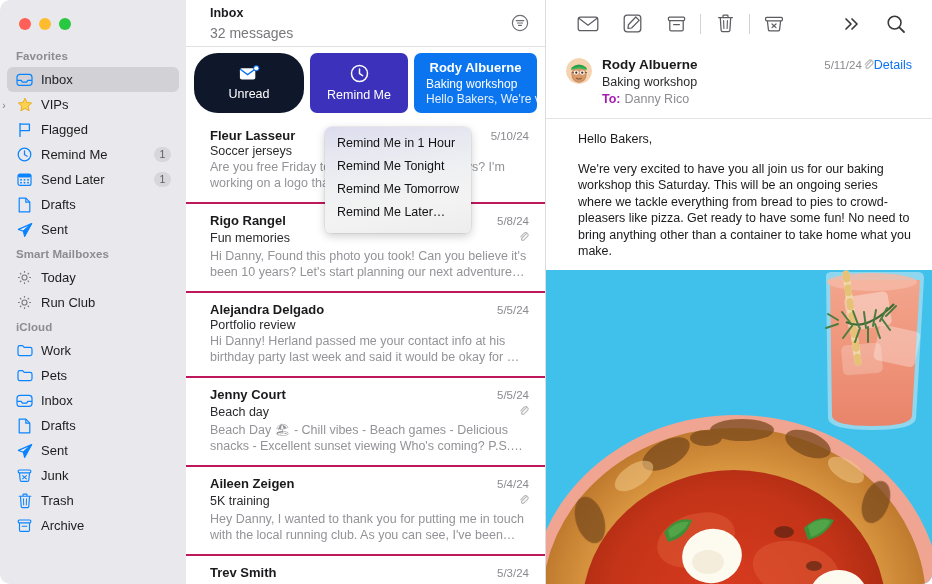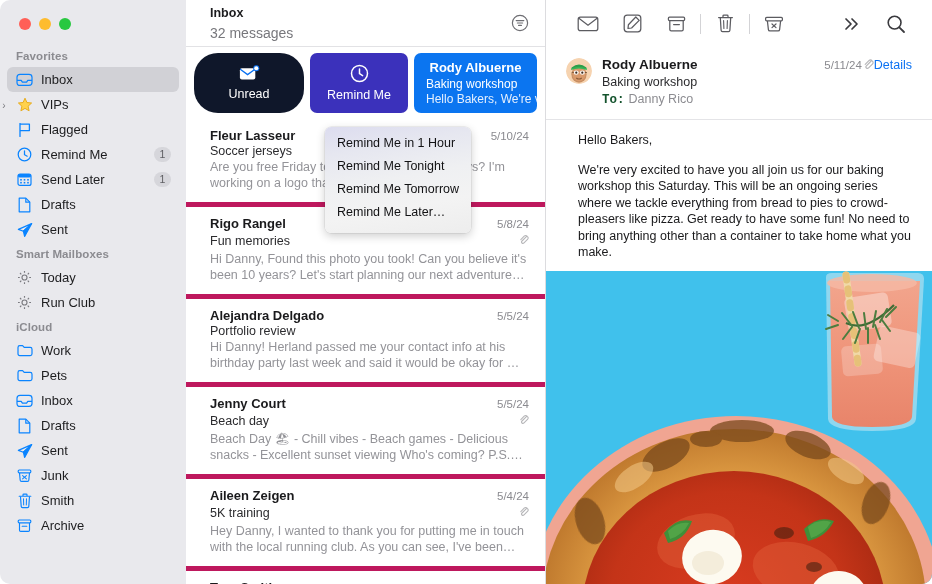--- a/index.html
+++ b/index.html
@@ -133,21 +133,21 @@
     overflow: hidden;
     min-width: 0;
   }
   .ssr-name { font-size: 13px; font-weight: 700; text-align: center; line-height: 17px; }
   .ssr-subject { font-size: 12px; line-height: 16px; white-space: nowrap; }
   .ssr-preview { font-size: 12px; line-height: 15px; color: #e6f0fe; white-space: nowrap; }
 
   
   .mrow {
     padding: 9px 16px 11px 24px;
-    border-bottom: 5px solid #be185d;
+    border-bottom: 2px solid #be185d;
     position: relative;
   }
   .mrow-top { display: flex; align-items: baseline; }
   .mrow-name {
     font-size: 13px; font-weight: 700; color: #1a1a1c;
     flex: 1 1 auto; white-space: nowrap; overflow: hidden; text-overflow: ellipsis;
   }
   .mrow-date { font-size: 11.5px; color: #8a8a8f; flex: 0 0 auto; margin-left: 8px; }
   .mrow-mid { display: flex; align-items: center; margin-top: 1px; }
   .mrow-subject {
@@ -210,21 +210,21 @@
   }
   .avatar {
     width: 26px; height: 26px; border-radius: 50%;
     flex: 0 0 26px; margin-right: 10px; margin-top: 2px;
     overflow: hidden;
   }
   .rp-headinfo { flex: 1 1 auto; min-width: 0; }
   .rp-from { font-size: 13.5px; font-weight: 700; color: #1a1a1c; line-height: 18px; }
   .rp-subject { font-size: 12.5px; color: #2b2b2e; line-height: 17px; }
   .rp-to { font-size: 12.5px; line-height: 17px; }
-  .rp-to-label { color: #14532d; font-weight: 600; font-family: Liberation Mono, monospace; }
+  .rp-to-label { color: #a21caf; font-weight: 600; }
   .rp-to-value { color: #8c8c91; margin-left: 4px; }
   .rp-headright {
     flex: 0 0 auto; text-align: right;
     display: flex; align-items: flex-end;
   }
   .rp-date { font-size: 11.5px; color: #8a8a8f; line-height: 18px; }
   .rp-clip { line-height: 17px; opacity: .5; }
   .rp-details { font-size: 12.5px; color: #0a71f2; line-height: 17px; }
 
   .rp-body {
@@ -405,21 +405,21 @@
         <div class="sb-row">
           <span class="sb-icon">
             <svg width="14" height="16" viewBox="0 0 14 16">
               <path d="M1.2 3.2 L12.8 3.2" stroke="#0a84ff" stroke-width="1.15" stroke-linecap="round"></path>
               <path d="M5 3 L5 1.8 Q5 1.1 5.8 1.1 L8.2 1.1 Q9 1.1 9 1.8 L9 3" fill="none" stroke="#0a84ff" stroke-width="1.15"></path>
               <path d="M2.5 3.5 L3.2 13.4 Q3.3 14.6 4.5 14.6 L9.5 14.6 Q10.7 14.6 10.8 13.4 L11.5 3.5" fill="none" stroke="#0a84ff" stroke-width="1.15"></path>
               <line x1="5.5" y1="5.8" x2="5.7" y2="12" stroke="#0a84ff" stroke-width="1" stroke-linecap="round"></line>
               <line x1="8.5" y1="5.8" x2="8.3" y2="12" stroke="#0a84ff" stroke-width="1" stroke-linecap="round"></line>
             </svg>
           </span>
-          <span class="sb-label">Smith</span>
+          <span class="sb-label">Trash</span>
         </div>
         <div class="sb-row">
           <span class="sb-icon">
             <svg width="15" height="15" viewBox="0 0 15 15">
               <rect x="1.2" y="2" width="12.6" height="2.8" rx="1" fill="none" stroke="#0a84ff" stroke-width="1.15"></rect>
               <path d="M2.5 5 L2.5 12.2 Q2.5 13.4 3.7 13.4 L11.3 13.4 Q12.5 13.4 12.5 12.2 L12.5 5" fill="none" stroke="#0a84ff" stroke-width="1.15"></path>
               <line x1="5.2" y1="8.2" x2="9.8" y2="8.2" stroke="#0a84ff" stroke-width="1.15" stroke-linecap="round"></line>
             </svg>
           </span>
           <span class="sb-label">Archive</span>

